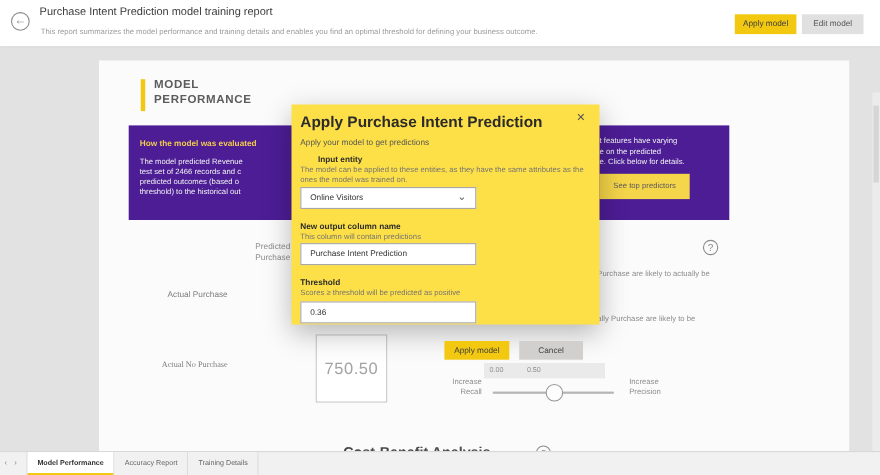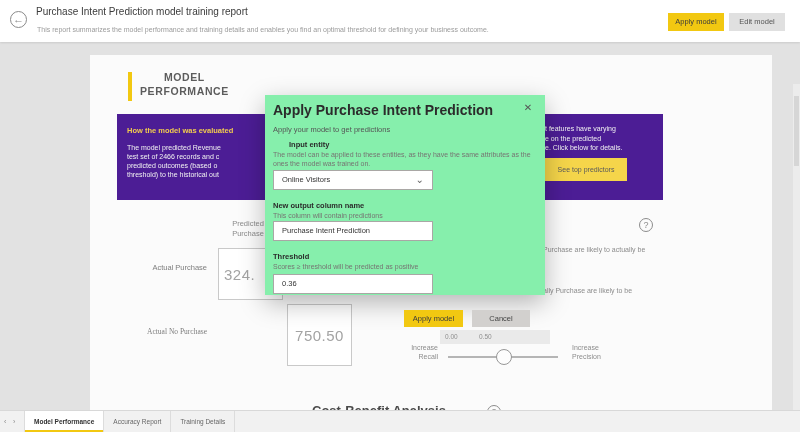--- a/index.html
+++ b/index.html
@@ -16,21 +16,21 @@
   .hdr-btn { position:absolute; top:13px; height:18px; font-size:7.5px; text-align:center; line-height:18px; cursor:pointer; }
   .hdr-apply { left:668px; width:56px; background:#F2C811; color:#3c3c3c; }
   .hdr-edit  { left:729px; width:56px; background:#e0e0e0; color:#555; }
 
   
   .workspace { position:absolute; left:0; top:42px; width:800px; height:368px; background:#e2e2e2; }
   .canvas { position:absolute; left:90px; top:13px; width:682px; height:355px; background:#fbfbfb; }
 
   .sec-bar { position:absolute; left:38px; top:17px; width:4px; height:29px; background:#F2C811; }
   .sec-title { position:absolute; left:50px; top:15px; font-size:10.5px; font-weight:bold; color:#5c5c5c;
-               letter-spacing:.6px; line-height:14px;text-align:center; }
+               letter-spacing:.6px; line-height:14px; }
 
   
   .banner { position:absolute; left:27px; top:59px; width:546px; height:86px; background:#4c1d95; }
   .banner-heading { position:absolute; left:10px; top:12px; font-size:7.5px; font-weight:bold; color:#F2CC4E; }
   .banner-body { position:absolute; left:10px; top:29px; font-size:7px; line-height:9px; color:#f2f2f2; }
   .banner-right { position:absolute; left:428px; top:10px; font-size:7px; line-height:9.5px; color:#f2f2f2; }
   .banner-btn { position:absolute; left:428px; top:44px; width:82px; height:23px; background:#F5D54A;
                 color:#5a5a5a; font-size:7px; text-align:center; line-height:23px; cursor:pointer; }
 
   
@@ -62,21 +62,21 @@
                border:1.5px solid #979797; border-radius:50%; cursor:grab; }
 
   .cb-title { position:absolute; left:222px; top:348px; font-size:13px; font-weight:bold; color:#4a4a4a; }
   .cb-help { left:397px; top:350px; }
 
   
   .scrollbar { position:absolute; left:793px; top:42px; width:7px; height:368px; background:#ececec; z-index:4; }
   .scroll-thumb { position:absolute; left:1px; top:12px; width:5px; height:70px; background:#d6d6d6; cursor:grab; }
 
   
-  .modal { position:absolute; left:265px; top:95px; width:280px; height:200px; background:#86efac; z-index:10;
+  .modal { position:absolute; left:265px; top:95px; width:280px; height:200px; background:#fde047; z-index:10;
            box-shadow:0 8px 24px rgba(0,0,0,.28); }
   .m-title { position:absolute; left:8px; top:7px; font-size:14px; font-weight:600; color:#2b2b2b; }
   .m-close { position:absolute; left:256px; top:6px; width:14px; height:14px; font-size:10px; color:#555;
              text-align:center; line-height:14px; cursor:pointer; }
   .m-sub { position:absolute; left:8px; top:30px; font-size:7.5px; color:#555; }
   .m-label { position:absolute; left:8px; font-size:7.5px; font-weight:bold; color:#2b2b2b; }
   .m-desc { position:absolute; left:8px; font-size:7px; color:#767472; line-height:9px; width:264px; }
   .m-field { position:absolute; left:8px; width:160px; height:20px; border:1px solid #a9a7a5; background:#fff;
              font-size:7.5px; color:#333; line-height:18px; padding-left:8px; }
   .m-chevron { position:absolute; right:8px; top:0; font-size:10px; color:#666; line-height:17px; }
@@ -131,23 +131,20 @@
       </div>
       <div class="banner-btn">See top predictors</div>
     </div>
 
     <div class="mx-colhdr">
       <div>Predicted</div>
       <div>Purchase</div>
     </div>
     <div class="mx-rowlbl mx-lbl1">Actual Purchase</div>
     <div class="mx-rowlbl mx-lbl2">Actual No Purchase</div>
-    <div class="mx-cell mx-c11">
-      <span class="mx-val">324.</span>
-    </div>
     <div class="mx-cell mx-c22">
       <span class="mx-val">750.50</span>
     </div>
 
     <div class="help-ic help-main">?</div>
     <div class="rp-line rp-1">Purchase are likely to actually be</div>
     <div class="rp-line rp-2">ally Purchase are likely to be</div>
 
     <div class="tick-band">
       <span class="tick tick-1">0.00</span>

